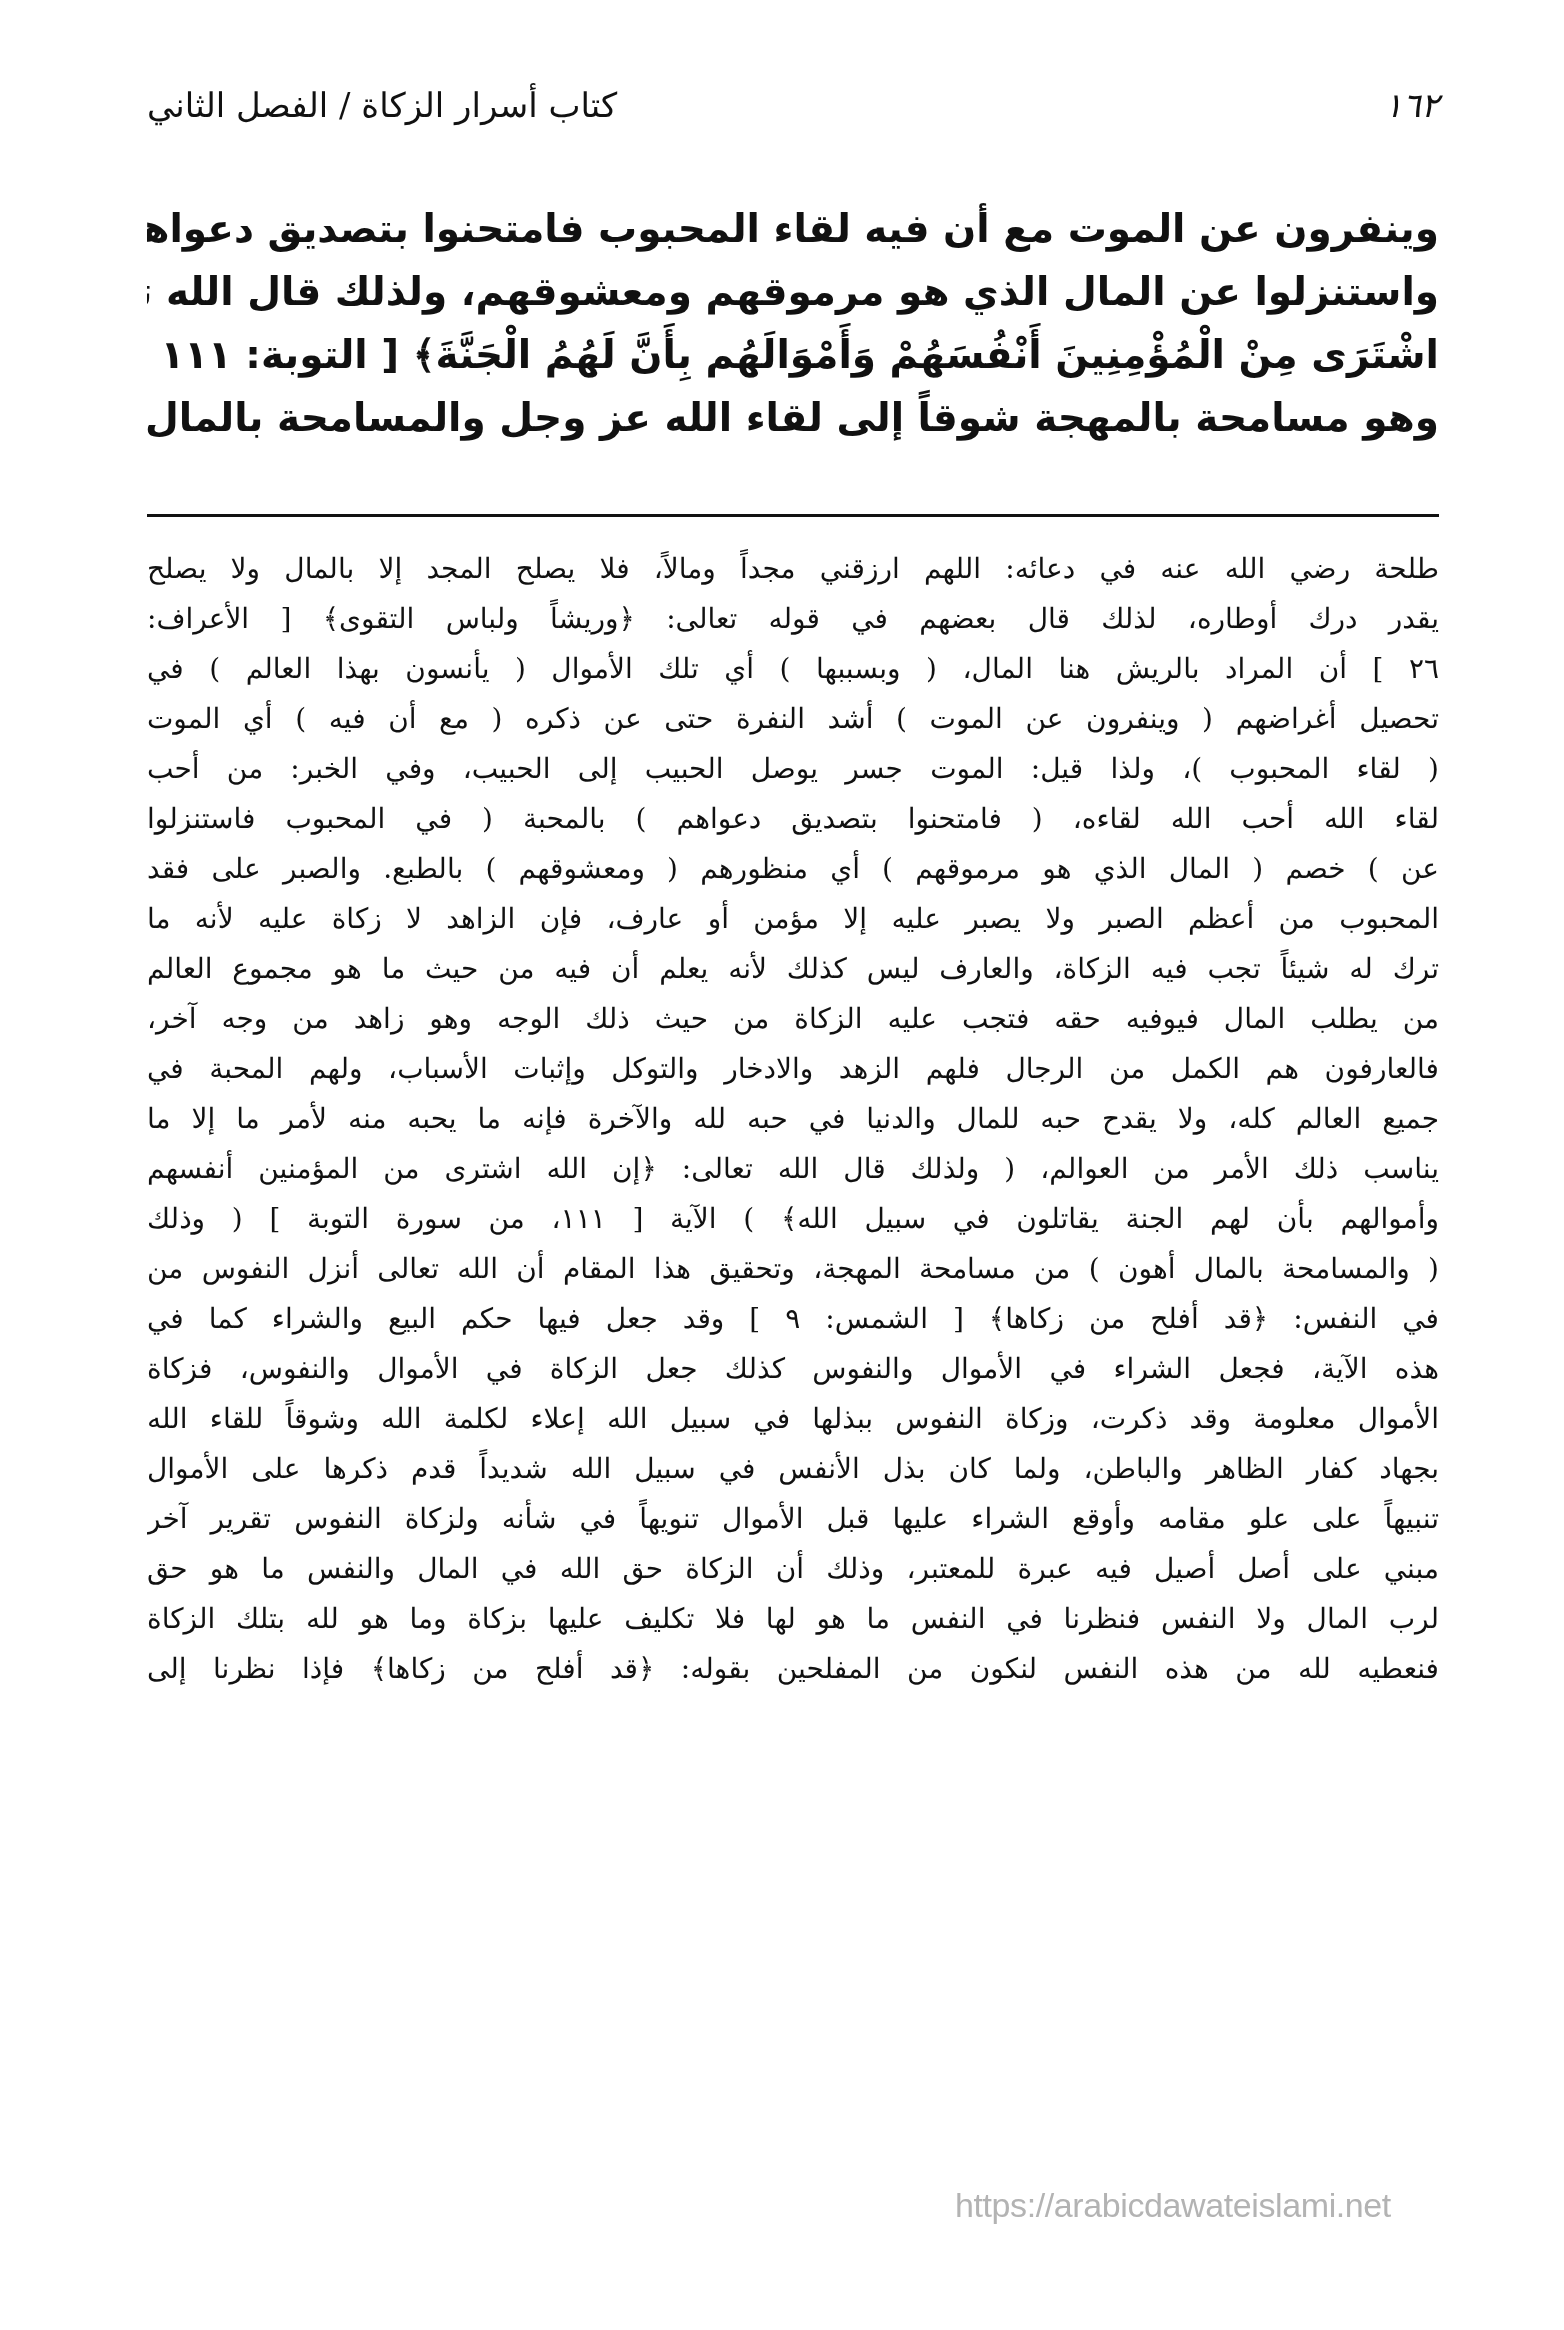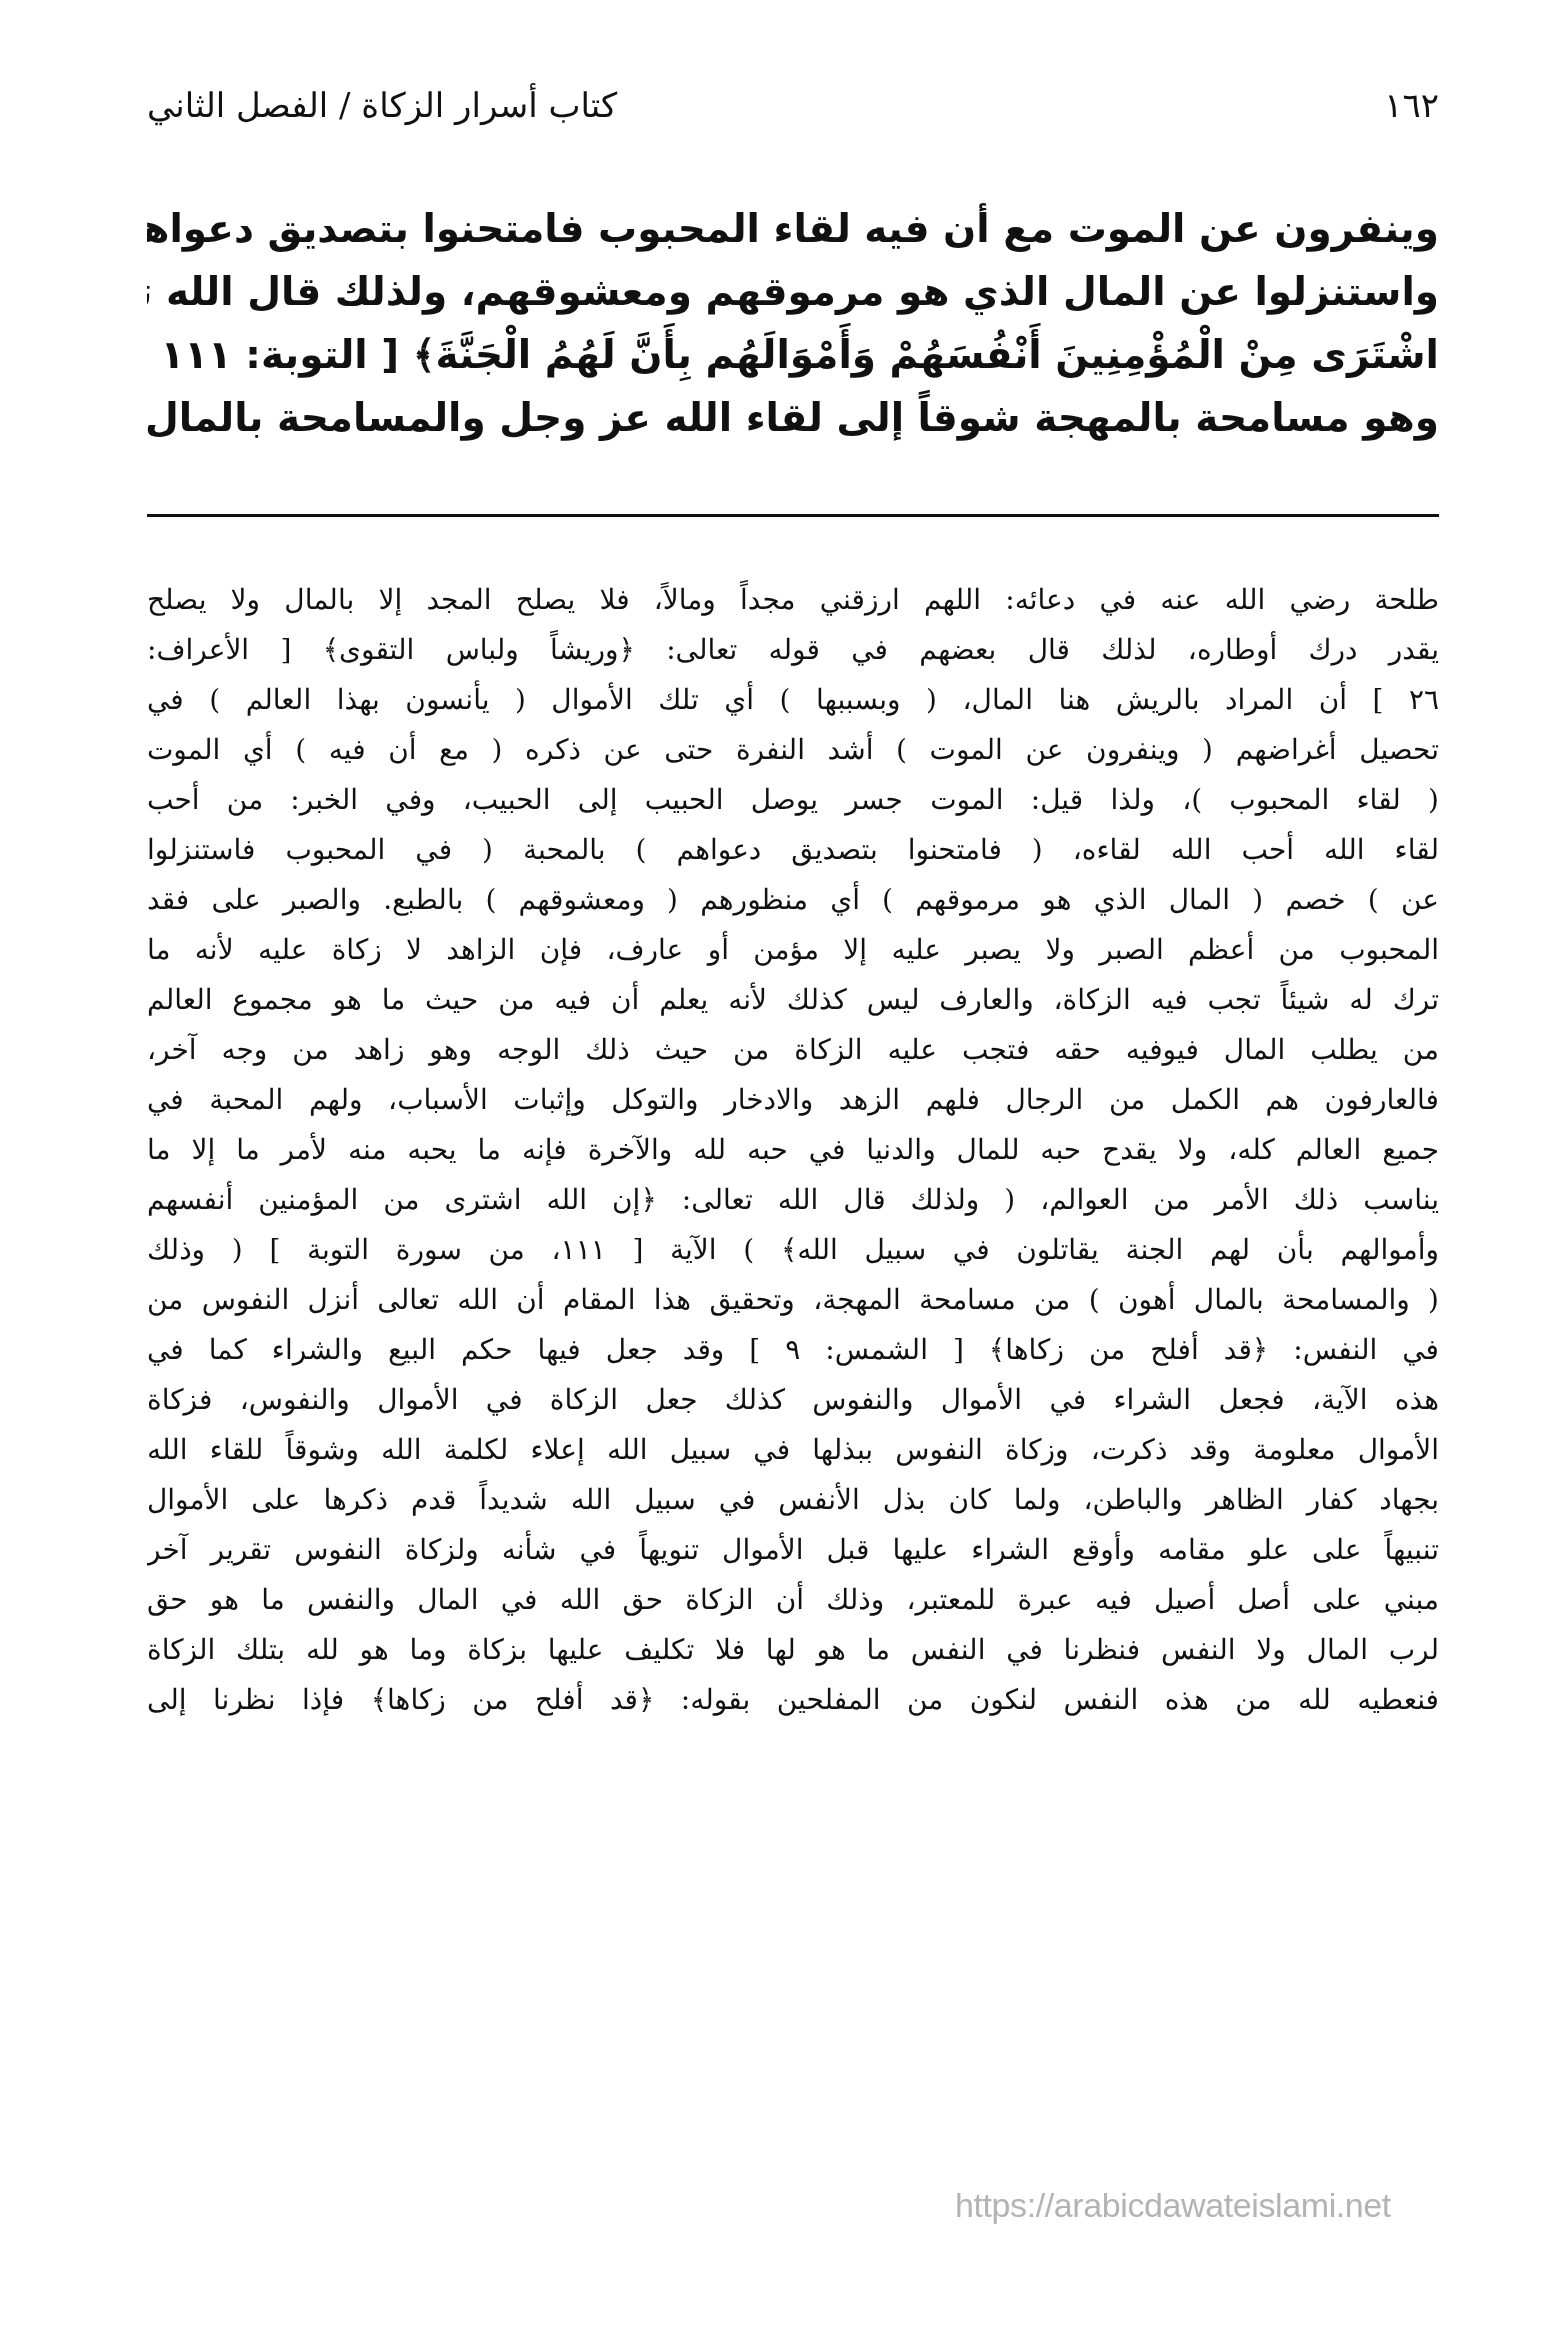--- a/index.html
+++ b/index.html
@@ -4,34 +4,34 @@
   <style>
     html, body { margin: 0; padding: 0; background: #ffffff; }
     body { width: 1565px; height: 2330px; position: relative; overflow: hidden; }
     .page { position: absolute; left: 147px; top: 0; width: 1292px; height: 2330px; direction: rtl; }
     .running-header {
       position: absolute; top: 80px; left: 0; right: 0; height: 50px;
       display: flex; justify-content: space-between; align-items: center;
       font-family: "DejaVu Serif", serif; font-size: 34px; color: #111;
     }
     .running-header .title { font-weight: normal; }
-    .running-header .page-number { font-size: 34px; }
+    .running-header .page-number { font-size: 34px; font-style: italic; }
     .main-text {
       position: absolute; top: 197px; left: 0; right: 0;
       font-family: "DejaVu Sans", sans-serif; font-weight: bold;
       font-size: 39px; line-height: 63px; color: #111;
     }
     .line { display: block; text-align: justify; text-align-last: justify; white-space: nowrap; overflow: hidden; }
     .separator {
       position: absolute; top: 514px; left: 0; right: 0;
       height: 3.4px; background: #111;
     }
     .footnotes {
       position: absolute; top: 544px; left: 0; right: 0;
-      font-family: "DejaVu Serif", serif; font-size: 28px; line-height: 50px; color: #111; margin-top: 31px;
+      font-family: "DejaVu Serif", serif; font-size: 28px; line-height: 50px; color: #111;
     }
     .watermark {
       position: absolute; top: 2186px; left: 955px;
       font-family: "Liberation Sans", sans-serif; font-size: 34px; color: #b3b3b3;
       direction: ltr; letter-spacing: -0.4px; text-align: right;
     }
   </style>
 </head>
 <body>
 

